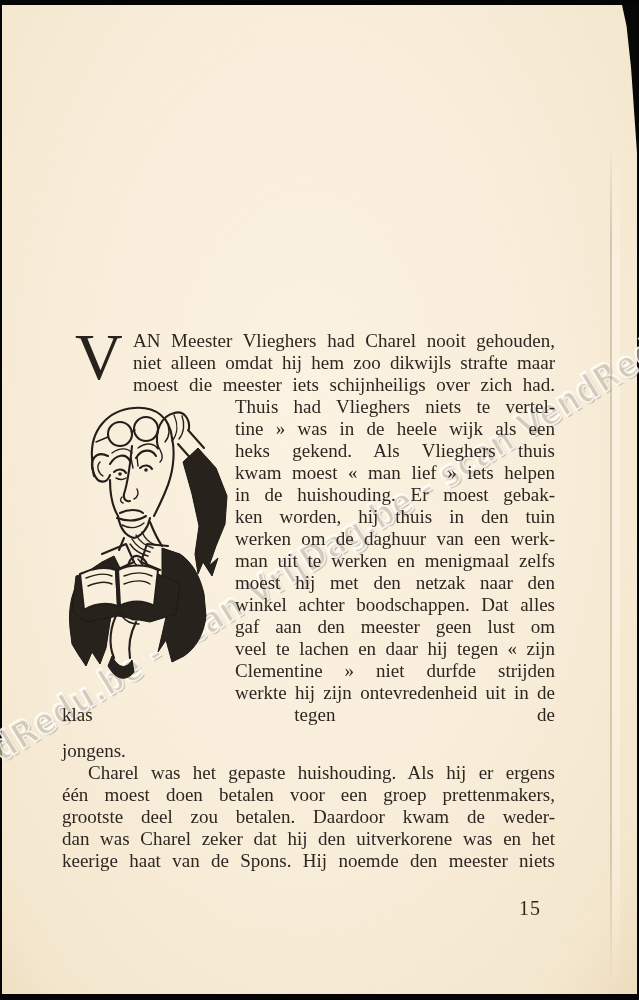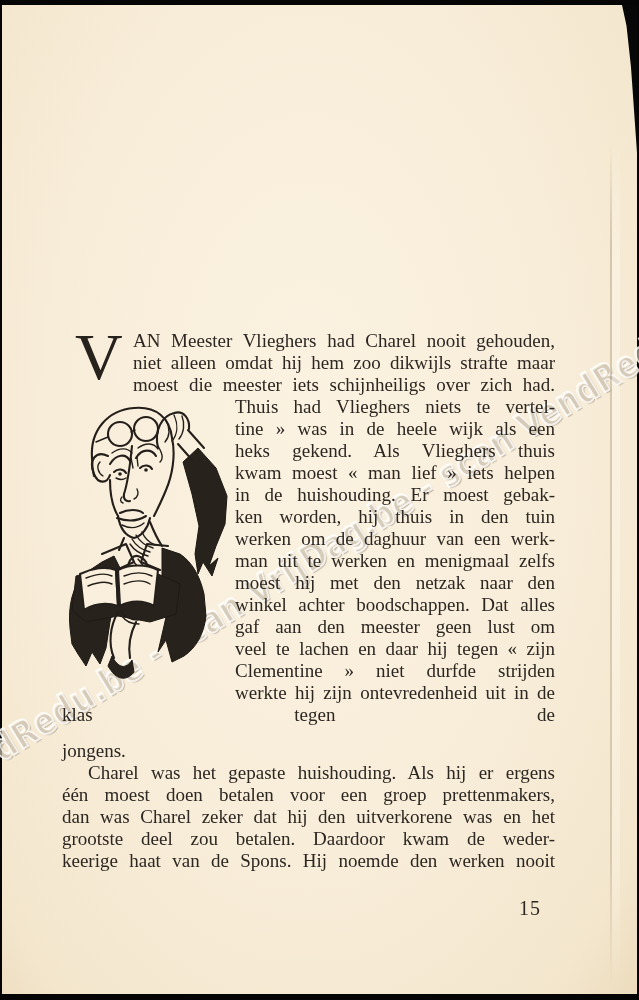--- a/index.html
+++ b/index.html
@@ -177,23 +177,23 @@
       </div>
 
     <div>
         <div class="line">werkte hij zijn ontevredenheid uit in de klas tegen de</div>
         <div class="line ragged">jongens.</div>
       </div>
 
     <div>
         <div class="line indent">Charel was het gepaste huishouding. Als hij er ergens</div>
         <div class="line">één moest doen betalen voor een groep prettenmakers,</div>
+        <div class="line">grootste deel zou betalen. Daardoor kwam de weder-</div>
         <div class="line">dan was Charel zeker dat hij den uitverkorene was en het</div>
-        <div class="line">grootste deel zou betalen. Daardoor kwam de weder-</div>
-        <div class="line">keerige haat van de Spons. Hij noemde den werken nooit</div>
+        <div class="line">keerige haat van de Spons. Hij noemde den meester niets</div>
       </div>
 
   </div>
 
   <div class="pagenum">15</div>
 
   <div class="page-edge-light"></div>
   <div class="page-edge"></div>
   <div class="corner-wedge"></div>
 </div>

